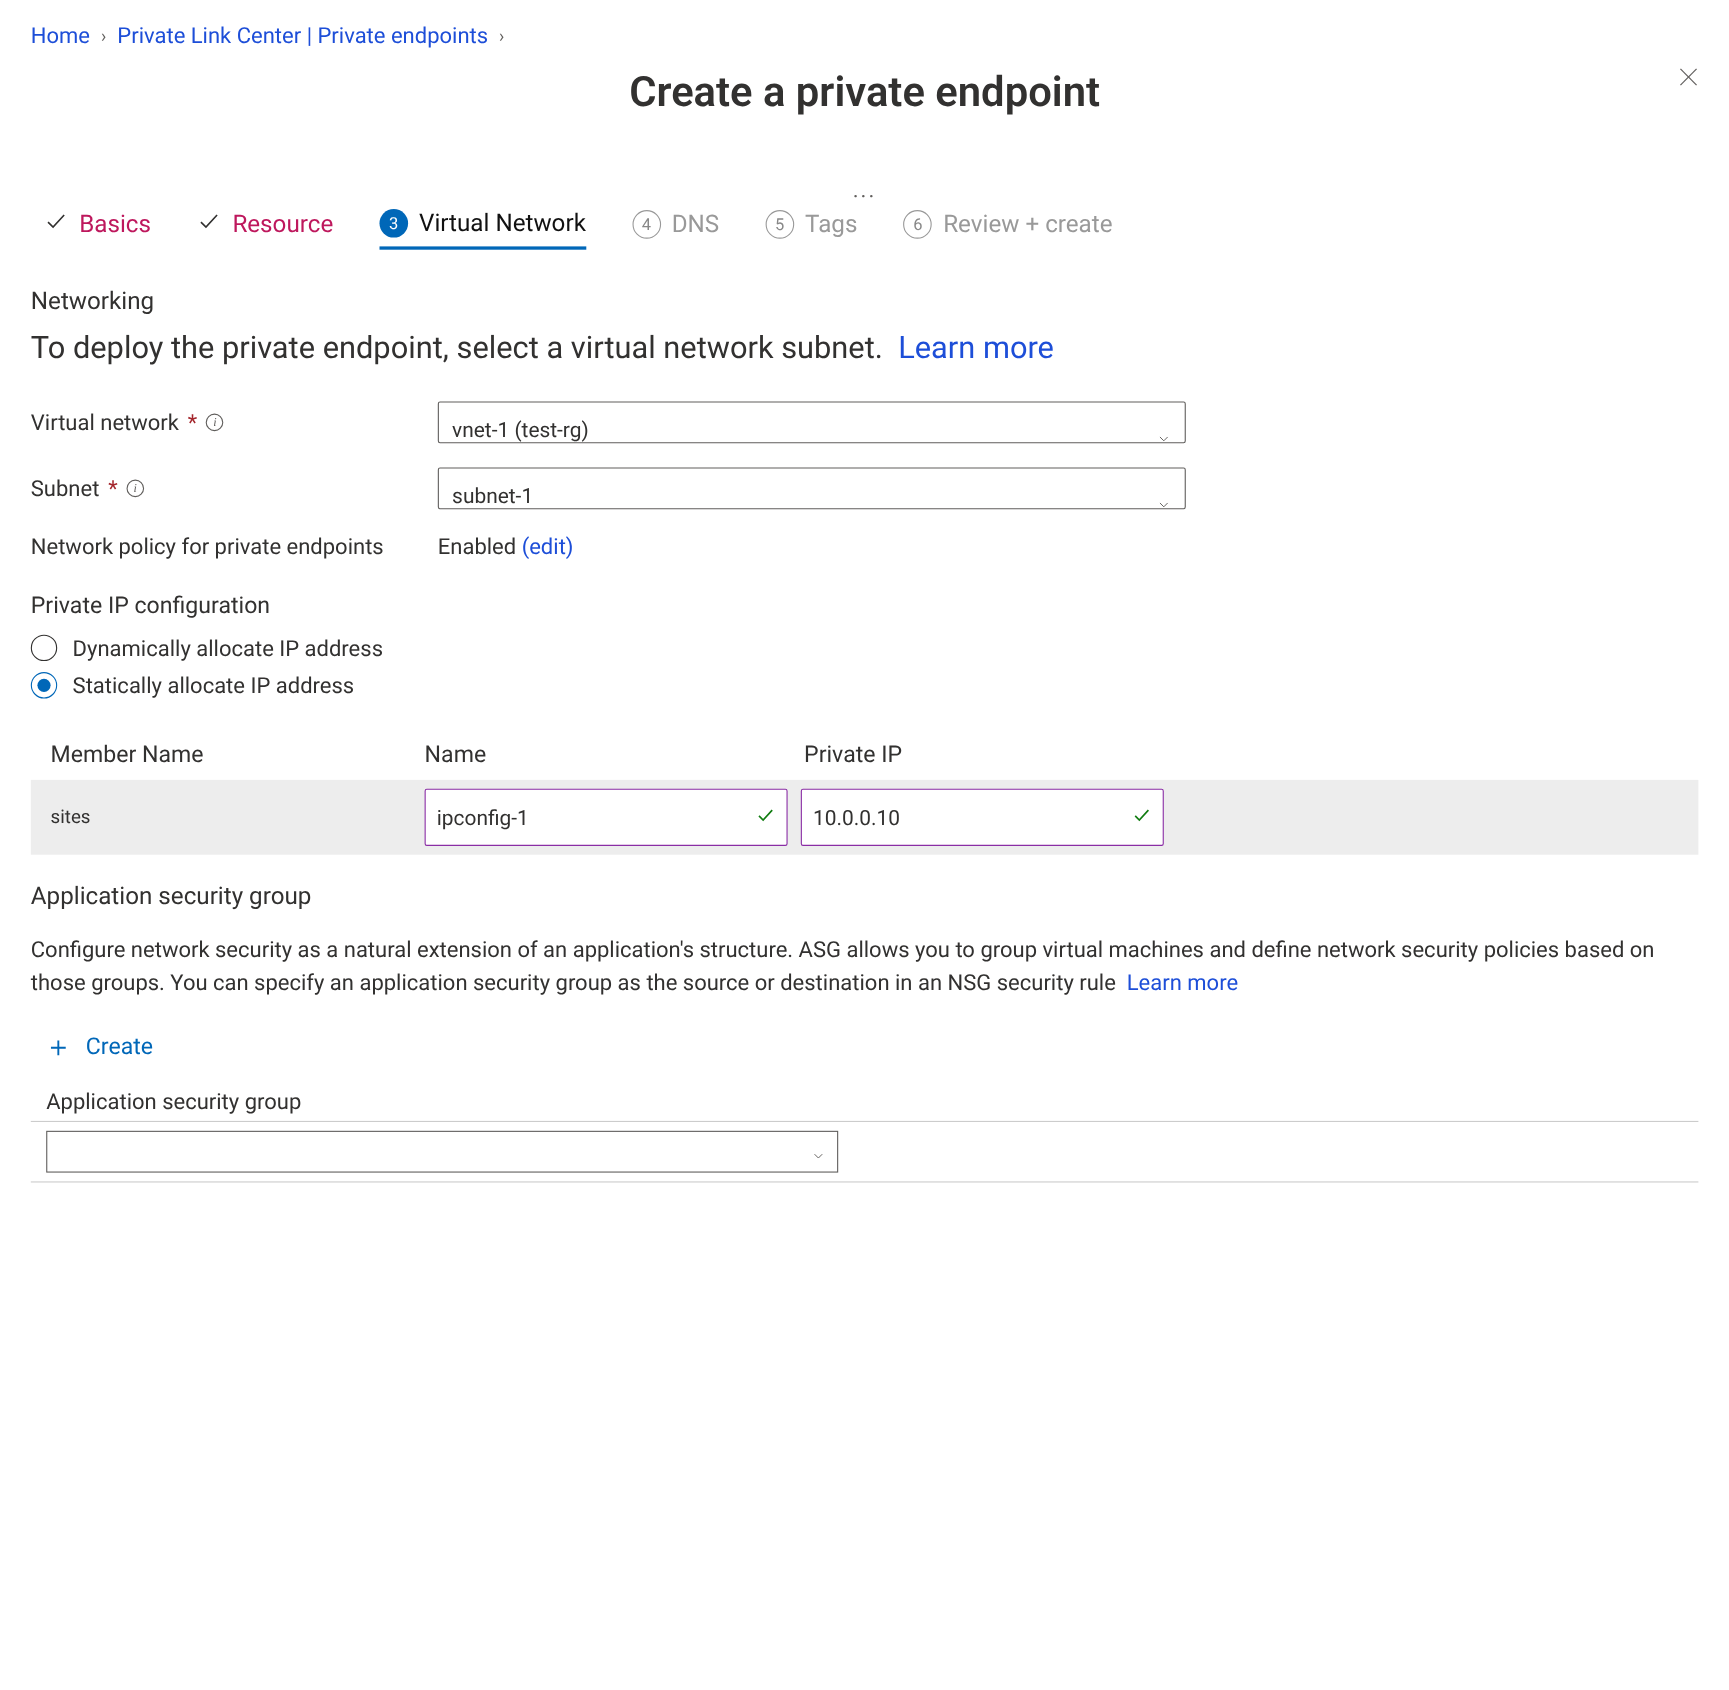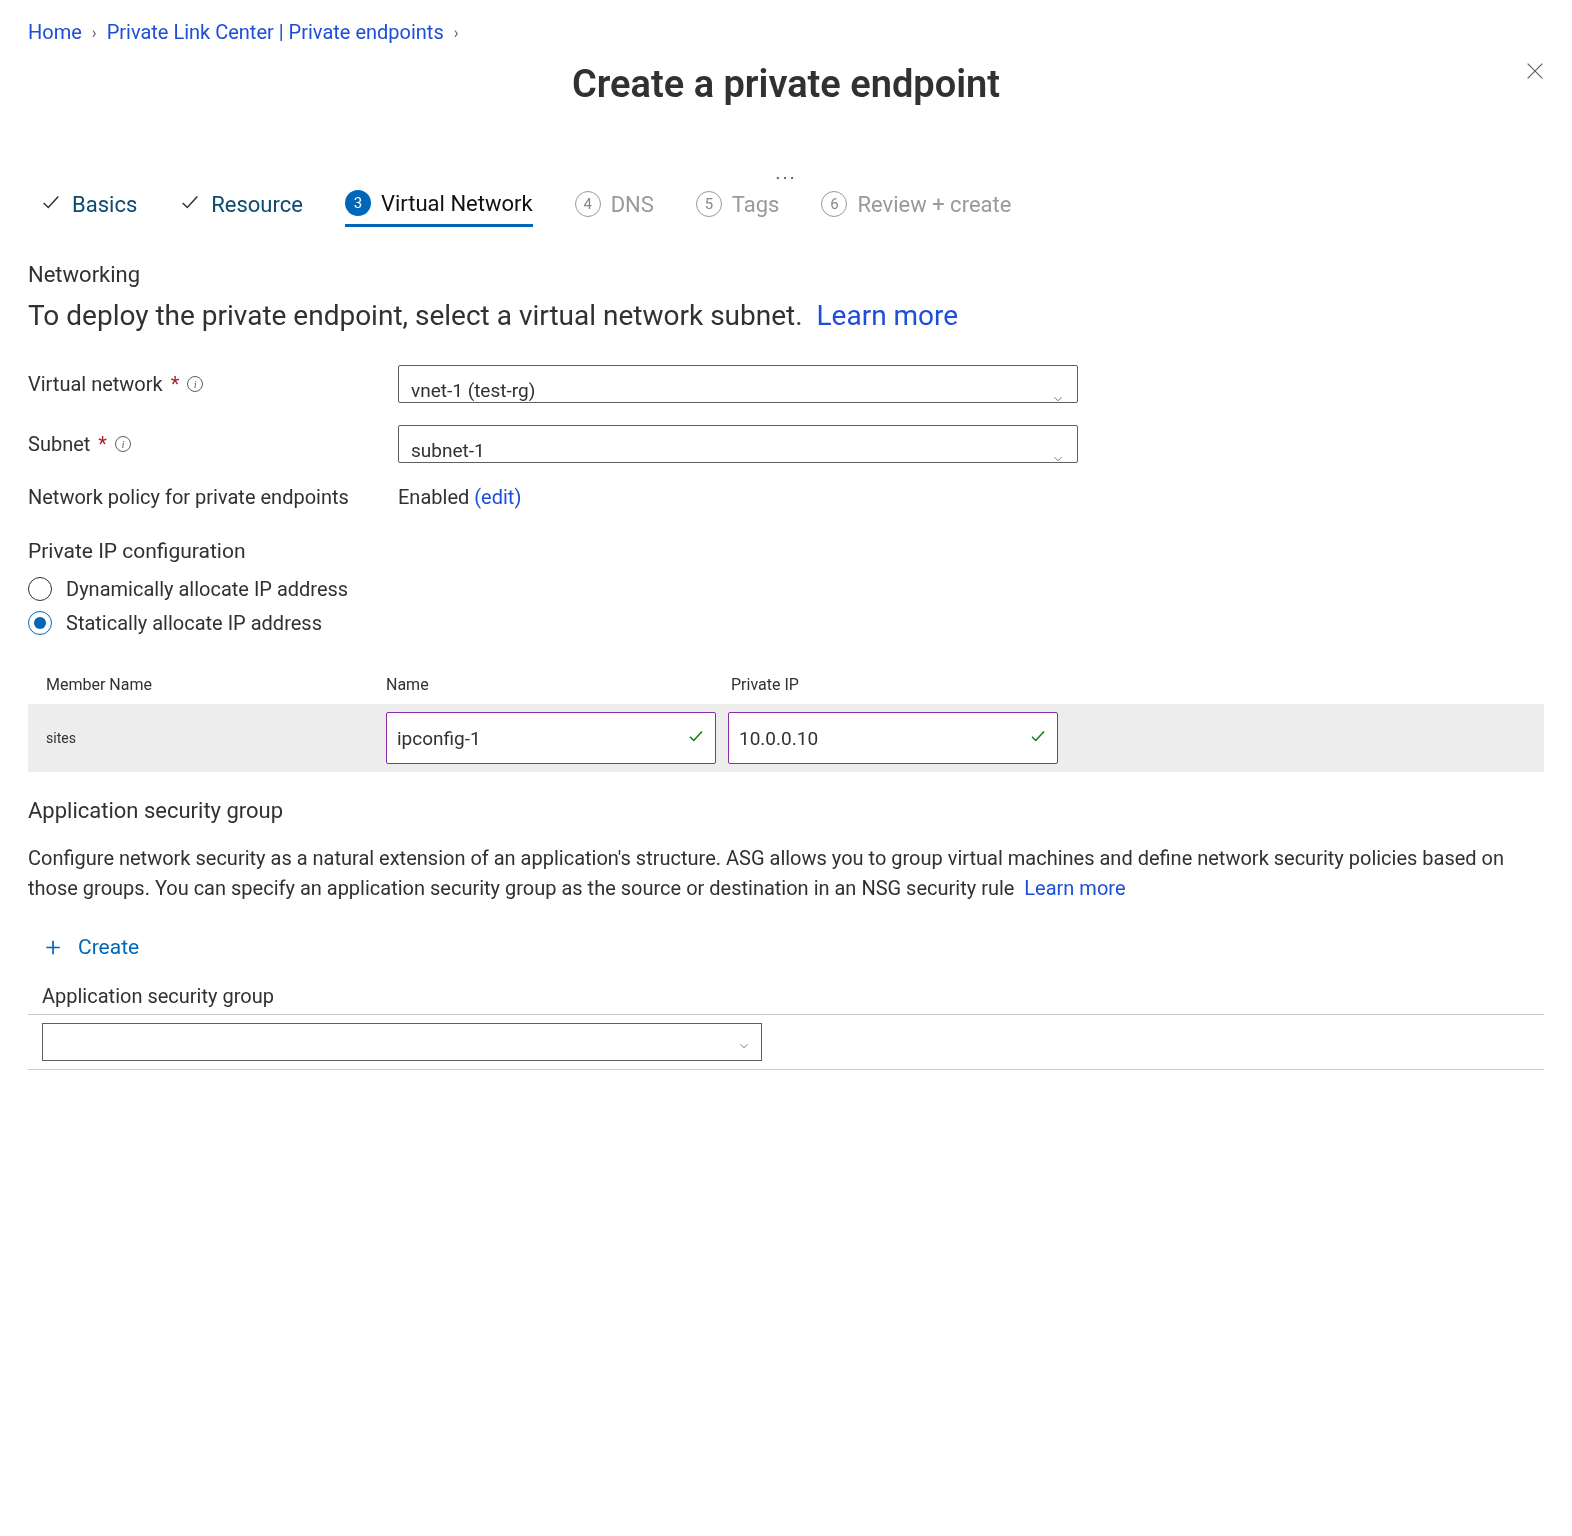--- a/index.html
+++ b/index.html
@@ -12,21 +12,21 @@
     font-size: 19px;
   }
   a { color: #1d4ed8; text-decoration: none; }
   .breadcrumb { font-size: 20px; display: flex; align-items: center; gap: 10px; margin-bottom: 12px; }
   .breadcrumb .sep { color: #605e5c; font-size: 16px; }
   .title-row { display: flex; align-items: center; gap: 14px; flex-direction: column; }
   .page-title { font-size: 38px; font-weight: 600; margin: 6px 0 46px 0; }
   .more-dots { font-size: 20px; color: #605e5c; letter-spacing: 2px; cursor: pointer; }
   .close-x { position: absolute; top: 58px; right: 26px; font-size: 26px; font-weight: 300; color: #605e5c; cursor: pointer; }
   .steps { display: flex; gap: 42px; border-bottom: none; margin: 0 0 36px 0; padding-left: 12px; }
-  .step { display: flex; align-items: center; gap: 10px; font-size: 22px; color: #0c4a6e; cursor: pointer; padding-bottom: 8px; }
+  .step { display: flex; align-items: center; gap: 10px; font-size: 22px; color: #be185d; cursor: pointer; padding-bottom: 8px; }
   .step.pending { color: #999; }
   .step.active { color: #111; font-weight: 400; border-bottom: 3px solid #0067b8; margin-bottom: -1px; }
   .step .check { display:inline-block; }
   .step .check svg { width:22px; height:22px; stroke:#323130; stroke-width:1.6; fill:none; }
   .step .num-badge { width: 26px; height: 26px; border-radius: 50%; display: inline-flex; align-items: center; justify-content: center; font-size: 15px; }
   .step.active .num-badge { background: #0067b8; color: #fff; }
   .step.pending .num-badge { border: 1.5px solid #999; color: #888; }
   .section-head { font-size: 22px; margin: 6px 0 8px 0; }
   .section-desc { font-size: 28px; margin: 0 0 28px 0; line-height: 1.5; }
   .form-row { display: flex; align-items: center; margin-bottom: 22px; }
@@ -36,26 +36,26 @@
   .select { flex: 1; max-width: 680px; height: 38px; border: 1px solid #605e5c; border-radius: 2px; padding: 0 12px; display: flex; align-items: flex-end; justify-content: space-between; background: #fff; cursor: pointer; font-size: 19px;}
   .chev { width: 14px; height: 14px; }
   .chev svg { width:100%; height:100%; stroke:#605e5c; stroke-width:1.5; fill:none;}
   .static-val { font-size: 20px; }
   .section-sub { font-size: 21px; margin: 30px 0 14px 0; }
   .radio-row { display: flex; align-items: center; gap: 14px; margin: 10px 0 10px 0; font-size: 20px; cursor: pointer;}
   .radio { width: 24px; height: 24px; border: 1.5px solid #323130; border-radius: 50%; display:inline-flex; align-items:center; justify-content:center;}
   .radio.checked { border-color: #0067b8; }
   .radio.checked::after { content:""; width:12px; height:12px; background:#0067b8; border-radius:50%; }
   .ip-table { margin-top: 30px; }
-  .ip-head { display:flex; font-size:16px; padding: 10px 0 10px 18px; }
+  .ip-head { display:flex; font-size:21px; padding: 10px 0 10px 18px; }
   .ip-head .c1 { width: 340px; }
   .ip-head .c2 { width: 345px; }
   .ip-head .c3 { flex:1; }
   .ip-row { display:flex; align-items:center; background:#ededed; padding: 8px 8px 8px 18px; }
-  .ip-row .c1 { width: 340px; font-size:14px; }
+  .ip-row .c1 { width: 340px; font-size:17px; }
   .valid-input { width: 330px; height: 52px; border: 1px solid #8a2da5; border-radius: 2px; display:flex; align-items:center; justify-content:space-between; padding: 0 10px; background:#fff; font-size:19px; margin-right: 12px;}
   .valid-input .ck svg { width:18px; height:18px; stroke:#107c10; stroke-width:2; fill:none;}
   .asg-head { font-size: 22px; margin: 26px 0 10px 0; }
   .asg-desc { font-size: 20px; line-height: 1.5; margin-bottom: 26px; }
   .create-link { display:flex; align-items:center; gap:12px; color:#0067b8; font-size:21px; cursor:pointer; margin-left:12px; margin-bottom:20px;}
   .create-link .plus { font-size: 26px; font-weight:300; }
   .asg-label { font-size:20px; margin: 10px 0 6px 14px; }
   .asg-combo-wrap { border-top:1px solid #ccc; border-bottom:1px solid #ccc; padding: 8px 0 8px 14px;}
   .asg-combo { width: 720px; height: 38px; border:1px solid #605e5c; display:flex; align-items:center; justify-content:flex-end; padding:0 10px; cursor:pointer;}
 </style>

